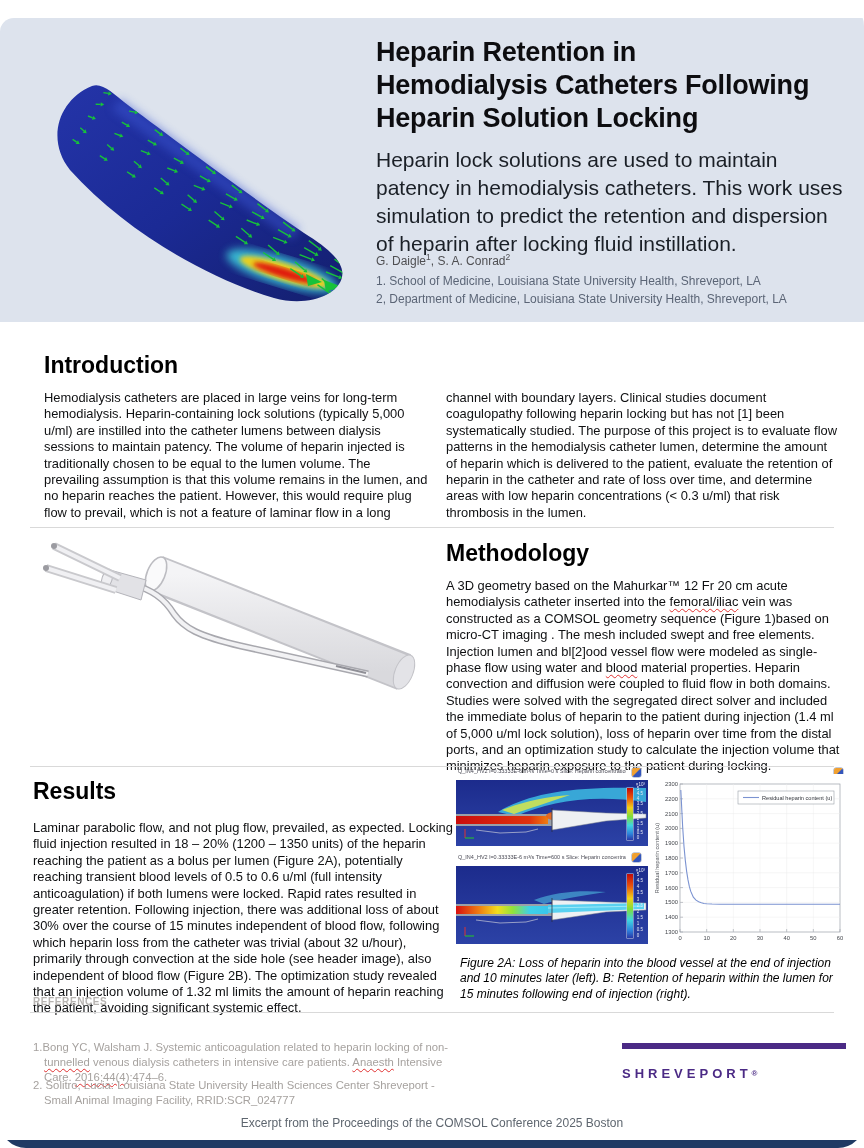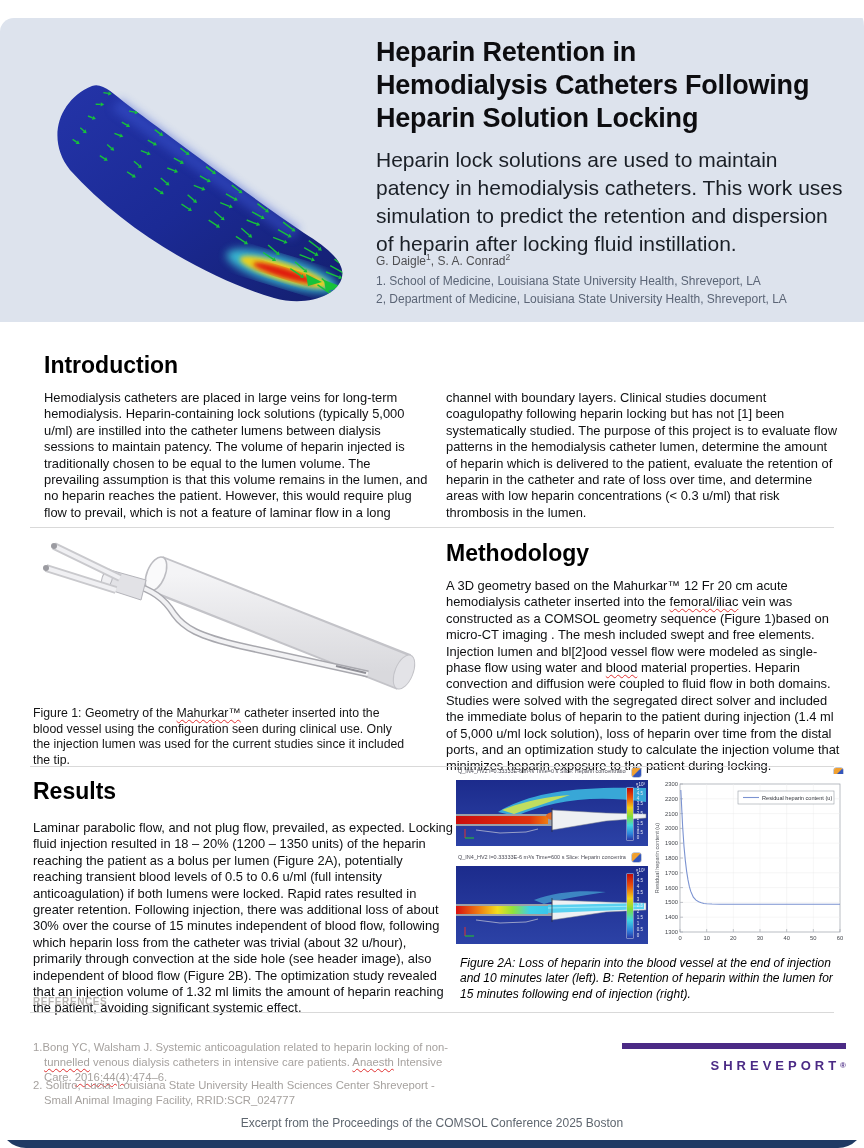--- a/index.html
+++ b/index.html
@@ -46,21 +46,21 @@
   
   .refs-heading { position:absolute; left:33px; top:996px; font-size:10px; font-weight:bold;
     color:#b7b4b1; letter-spacing:0.6px; }
   .ref-item { position:absolute; left:33px; width:430px; font-size:11.3px; line-height:1.32;
     color:#a6a29f; padding-left:11px; text-indent:-11px; }
   .lsu-logo { position:absolute; left:622px; top:1040px; width:224px; }
   .lsu-row { white-space:nowrap; font-weight:bold; font-size:42px; line-height:1; letter-spacing:-1px; }
   .lsu-word { color:#4b2a85; }
   .health-word { color:#f5b91a; }
   .lsu-bar { margin-top:3px; height:6px; background:#4b2a85; width:100%; }
-  .shreveport { margin-top:9px; text-align:right; font-size:13px; font-weight:bold;
+  .shreveport { margin-top:17px; text-align:left; font-size:13px; font-weight:bold;
     color:#4b2a85; letter-spacing:4px; }
   .shreveport .reg { font-size:8px; letter-spacing:0; vertical-align:2px; }
   .footer-text { position:absolute; left:0; top:1116px; width:864px; text-align:center;
     font-size:12px; color:#5e666f; }
   .bottom-bar { position:absolute; left:0; top:1140px; width:864px; height:8px; background:#203a64; }
 </style>
 </head>
 <body>
 
 <div class="page">
@@ -238,21 +238,20 @@
     <polygon points="74,38 110,48 105,68 68,56" fill="#e2e2e6" stroke="#b4b4ba" stroke-width="1"></polygon>
     <ellipse cx="71" cy="47" rx="5" ry="10" fill="#efeff2" stroke="#b4b4ba" stroke-width="1" transform="rotate(18 71 47)"></ellipse>
 
     <line x1="18" y1="14" x2="84" y2="46" stroke="#c9c9cd" stroke-width="8"></line>
     <line x1="18" y1="14" x2="84" y2="46" stroke="#f0f0f3" stroke-width="4"></line>
     <line x1="10" y1="36" x2="80" y2="58" stroke="#c9c9cd" stroke-width="8"></line>
     <line x1="10" y1="36" x2="80" y2="58" stroke="#f0f0f3" stroke-width="4"></line>
     <circle cx="18" cy="14" r="3" fill="#9b9ba1"></circle>
       <circle cx="10" cy="36" r="3" fill="#9b9ba1"></circle>
   </svg>
-  <div class="caption" style="left:33px; top:706px; width:376px;"><span>Figure 1: Geometry of the </span><span class="sq">Mahurkar™</span><span> catheter inserted into the blood vessel using the configuration seen during clinical use. Only the injection lumen was used for the current studies since it included the tip.</span></div>
 
   <div class="h-section" style="left:446px; top:540px;">Methodology</div>
   <div class="bodytext" style="left:446px; top:578px; width:394px;"><span>A 3D geometry based on the Mahurkar™ 12 Fr 20 cm acute hemodialysis catheter inserted into the </span><span class="sq">femoral/iliac</span><span> vein was constructed as a COMSOL geometry sequence (Figure 1)based on micro-CT imaging . The mesh included swept and free elements. Injection lumen and bl[2]ood vessel flow were modeled as single-phase flow using water and </span><span class="sq">blood</span><span> material properties. Heparin convection and diffusion were coupled to fluid flow in both domains. Studies were solved with the segregated direct solver and included the immediate bolus of heparin to the patient during injection (1.4 ml of 5,000 u/ml lock solution), loss of heparin over time from the distal ports, and an optimization study to calculate the injection volume that minimizes heparin exposure to the patient during locking.</span></div>
 
   <div class="divider" style="top:766px;"></div>
 
   <div class="h-section" style="left:33px; top:778px;">Results</div>
   <div class="bodytext" style="left:33px; top:820px; width:420px;">Laminar parabolic flow, and not plug flow, prevailed, as expected. Locking fluid injection resulted in 18 – 20%  (1200 – 1350 units) of the heparin reaching the patient as a bolus per lumen (Figure 2A), potentially reaching transient blood levels of 0.5 to 0.6 u/ml (full intensity anticoagulation) if both lumens were locked. Rapid rates resulted in greater retention. Following injection, there was additional loss of about 30% over the course of 15 minutes independent of blood flow, following which heparin loss from the catheter was trivial (about 32 u/hour), primarily through convection at the side hole (see header image), also independent of blood flow (Figure 2B). The optimization study revealed that an injection volume of 1.32 ml limits the amount of heparin reaching the patient, avoiding significant systemic effect.</div>
 
   <div class="fig2">

